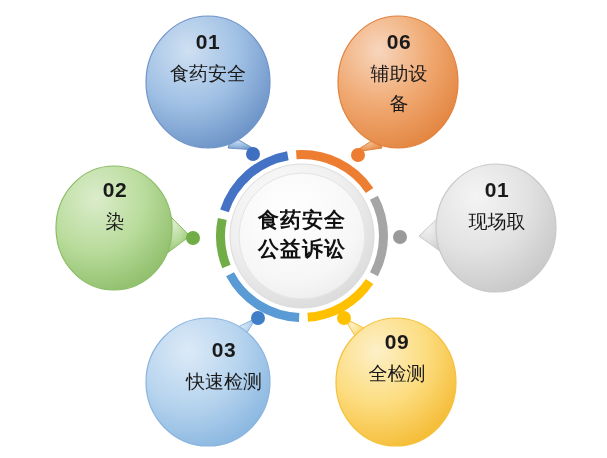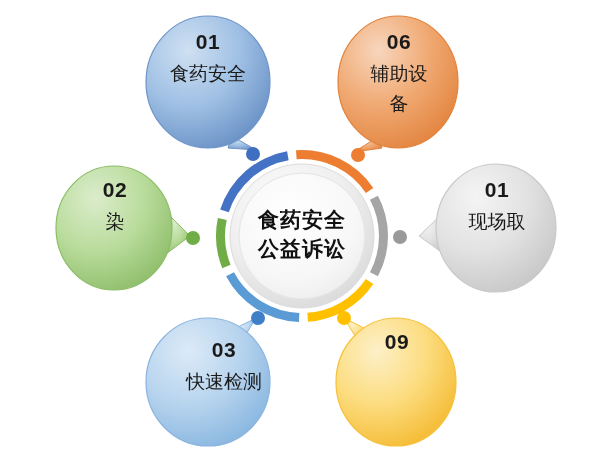--- a/index.html
+++ b/index.html
@@ -169,16 +169,17 @@
       <div class="bub-text" style="left: 438px; top: 178px; width: 118px;">
         <span class="bub-num">01</span>
         <span class="bub-label">现场取</span>
       </div>
       <div class="bub-text" style="left: 164px; top: 338px; width: 120px;">
         <span class="bub-num">03</span>
         <span class="bub-label">快速检测</span>
       </div>
       <div class="bub-text" style="left: 338px; top: 330px; width: 118px;">
         <span class="bub-num">09</span>
+        <span class="bub-label">全检测</span>
       </div>
     </div>
 
 </div>
 
 </body></html>

